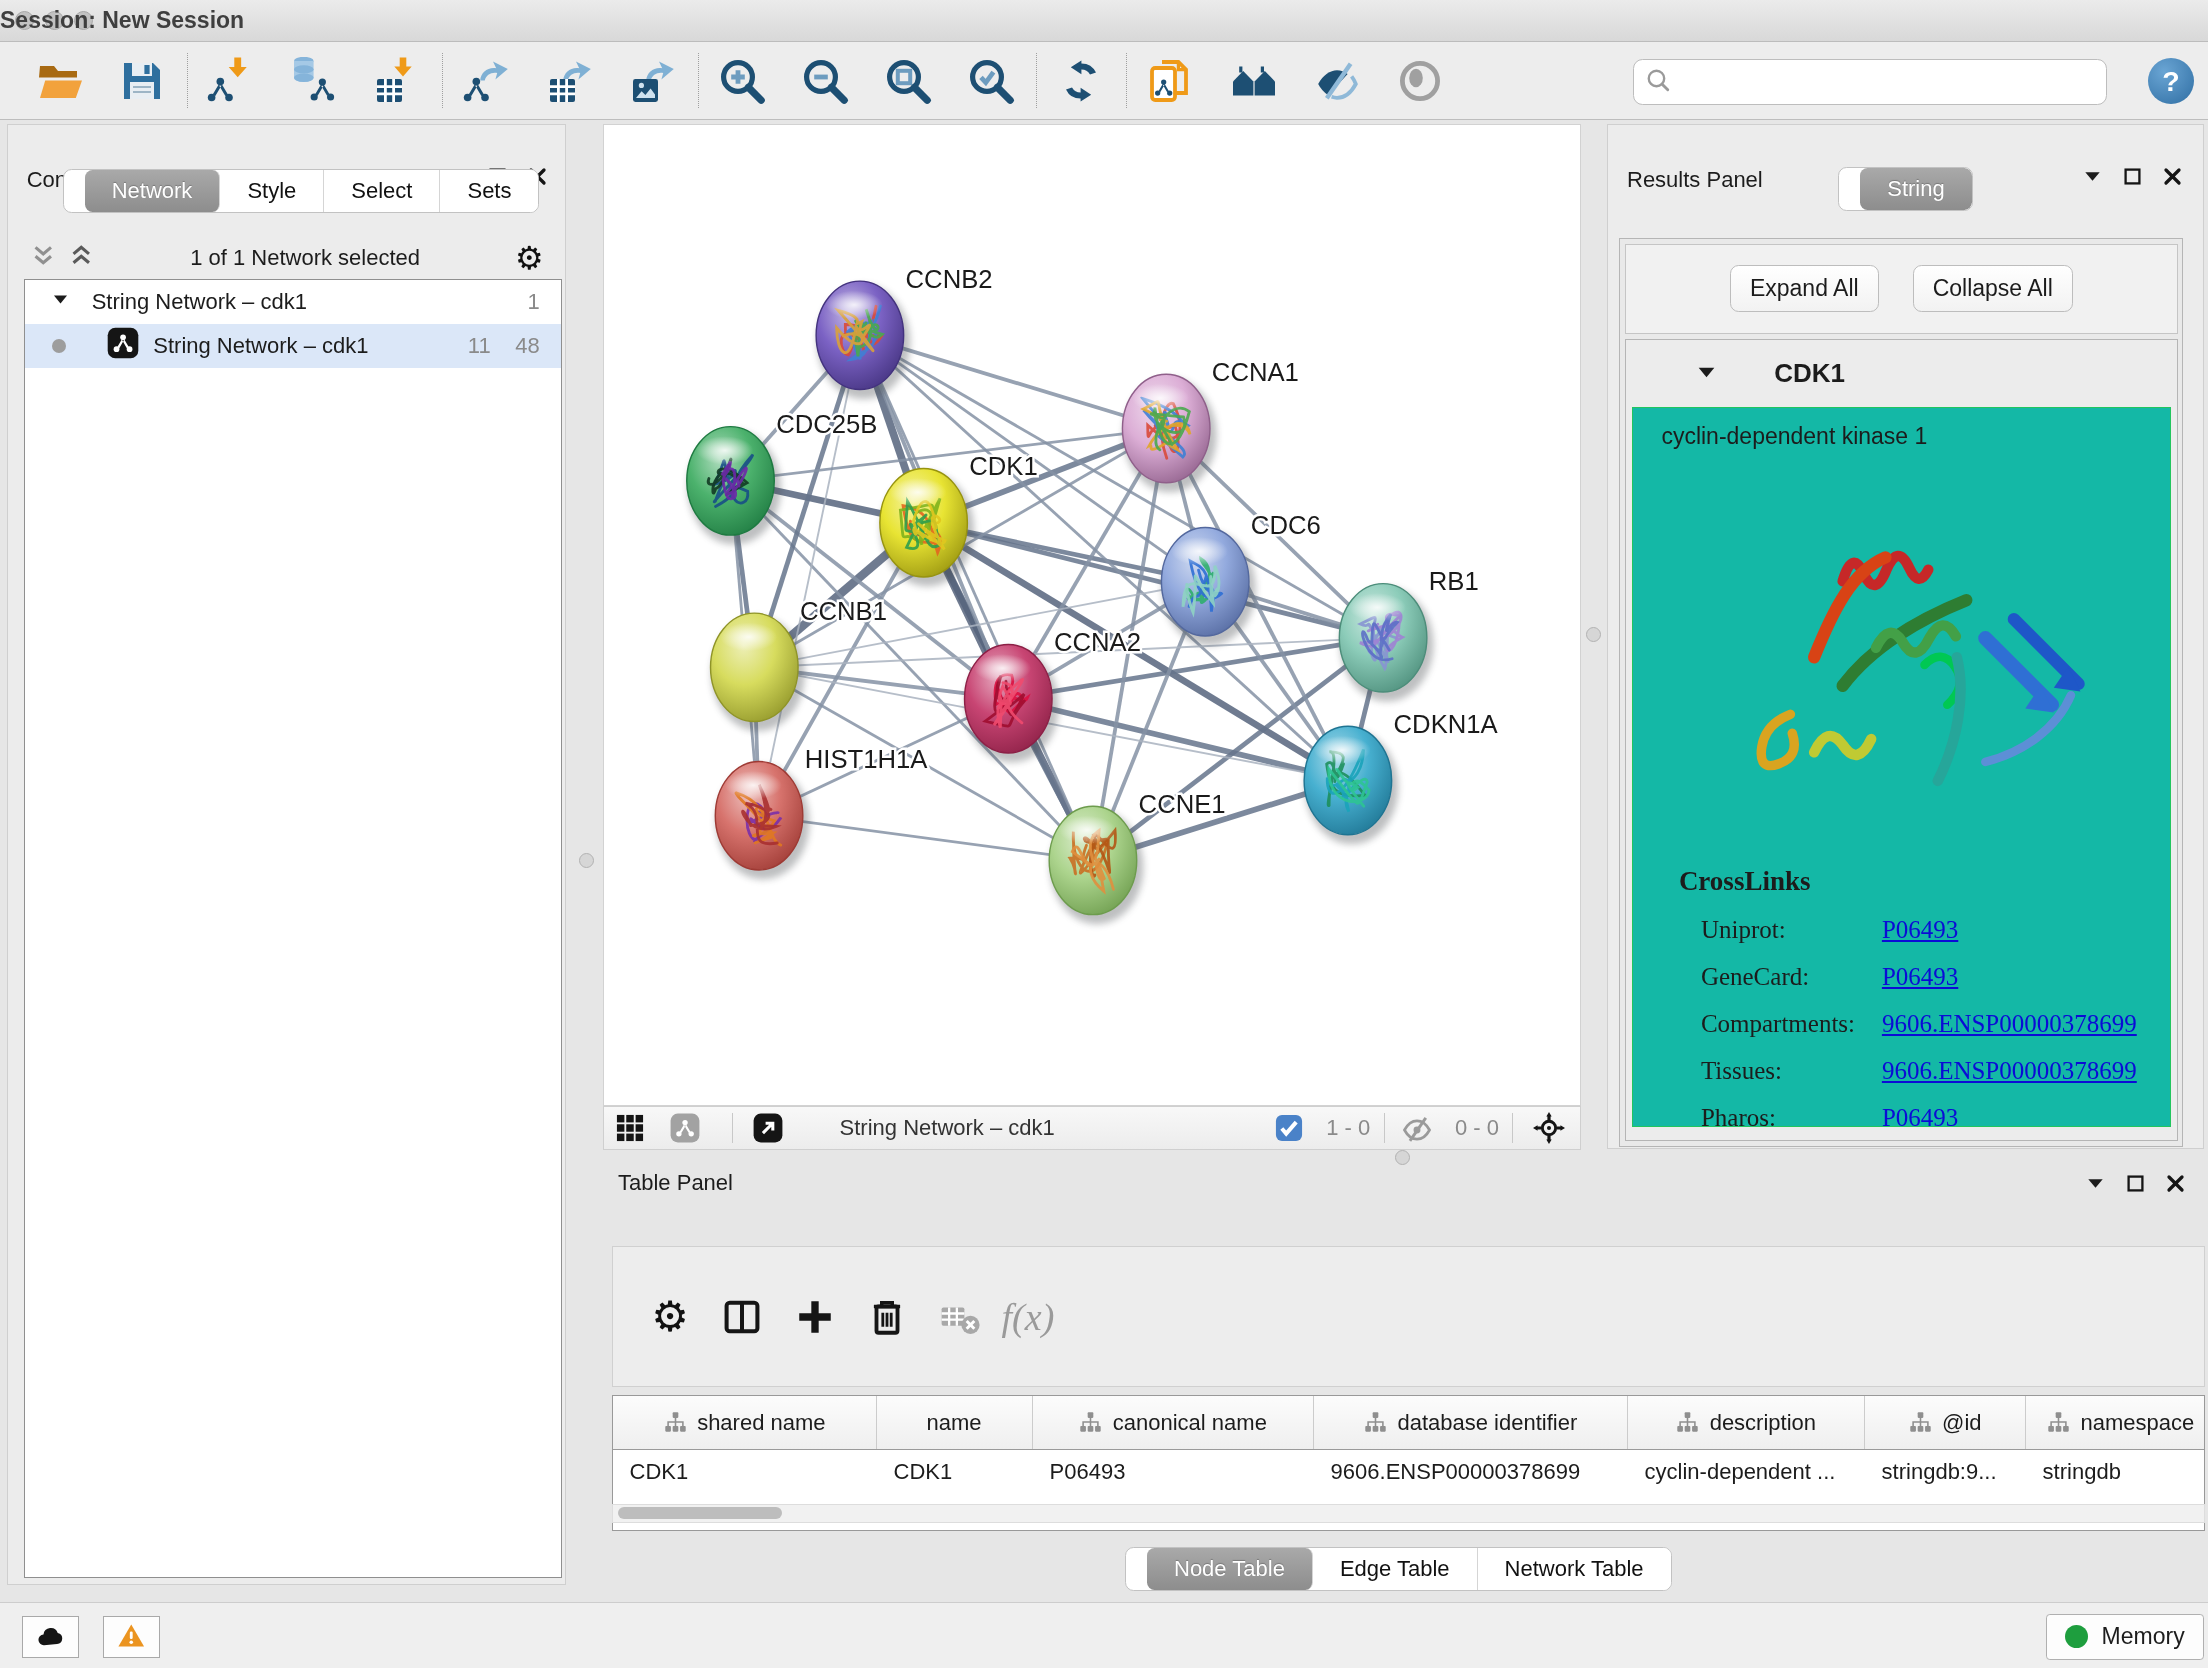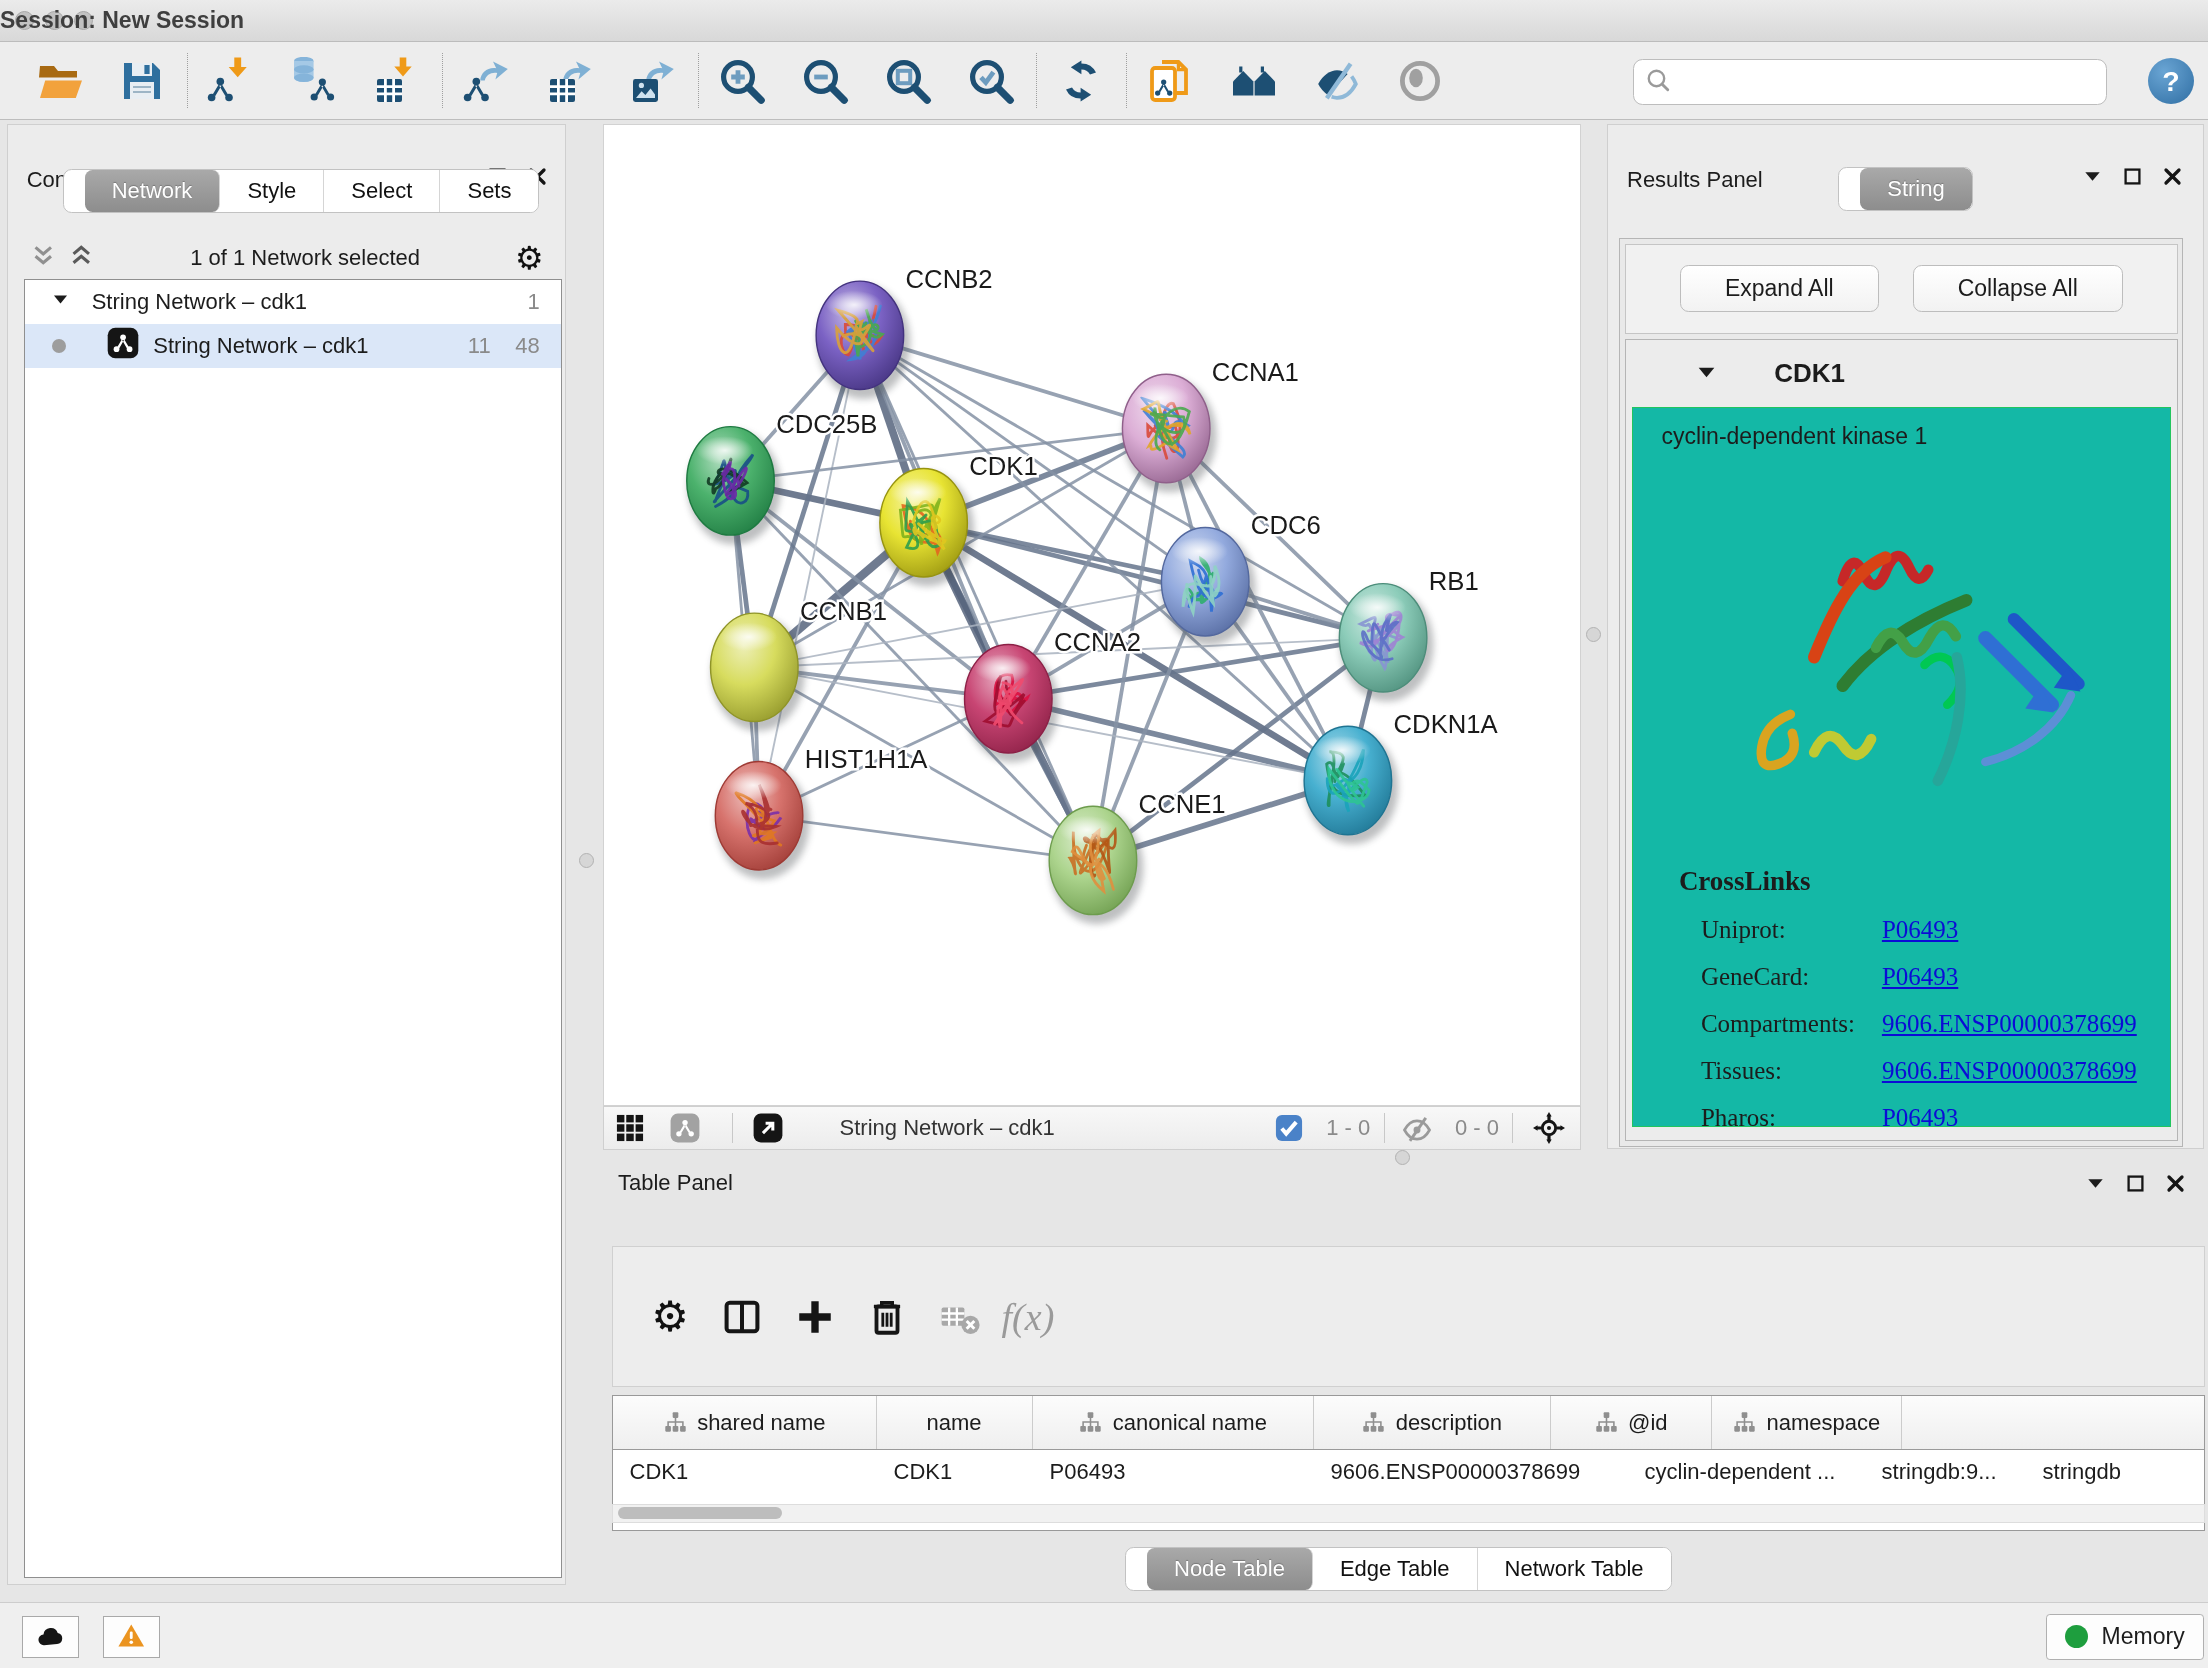--- a/index.html
+++ b/index.html
@@ -58,21 +58,21 @@
   #netFooter{position:absolute;left:0;top:982px;width:978px;height:44px;background:linear-gradient(#f8f8f8,#ececec);
     border:1px solid #cfcfcf;box-sizing:border-box;display:flex;align-items:center;font-size:22px;color:#555;}
   #netFooter svg{width:32px;height:32px;}
   .vsep{width:0;height:30px;border-left:1px solid #c8c8c8;margin:0 13.3px;}
   
   #resultsPanel{left:1607px;top:124px;width:597px;height:1025px;}
   #rpTabWrap{position:absolute;left:0;top:42px;width:100%;display:flex;justify-content:center;}
   #rpBox{position:absolute;left:11.4px;top:113px;width:564px;height:909px;background:#e9e9e9;border:1px solid #b5b5b5;box-sizing:border-box;}
   #rpBtnBox{position:absolute;left:4.8px;top:4.8px;right:4.8px;height:88px;background:#f1f1f1;border:1px solid #c5c5c5;
     display:flex;align-items:center;justify-content:center;gap:34px;}
-  .rbtn{height:45px;padding:0 44px;background:linear-gradient(#ffffff,#f2f2f2);border:1px solid #bdbdbd;border-radius:8.6px;
+  .rbtn{height:45px;padding:0 19px;background:linear-gradient(#ffffff,#f2f2f2);border:1px solid #bdbdbd;border-radius:8.6px;
     font-size:23px;display:flex;align-items:center;}
   #cdk1Box{position:absolute;left:4.8px;top:100px;right:4.8px;bottom:4.8px;border:1px solid #b5b5b5;background:#ececec;}
   #cdk1Head{position:absolute;left:0;top:0;right:0;height:67px;display:flex;align-items:center;}
   #cdk1Head svg{width:25px;height:25px;margin-left:68px;}
   #cdk1Head .pname{font-size:26px;font-weight:bold;margin-left:55px;}
   #cdk1Body{position:absolute;left:5.7px;top:67px;right:5.7px;bottom:13.3px;background:#14b8a6;border:1px solid #22c55e;overflow:hidden;}
   #pdesc{font-size:23px;margin:15px 0 0 28.5px;}
   #ribbonWrap{margin:17px 0 0 67px;}
   .xheading{font-family:"Liberation Serif",serif;font-weight:bold;font-size:27px;margin:25px 0 0 46px;}
   .xrow{display:flex;font-family:"Liberation Serif",serif;font-size:25px;margin:19px 0 0 68px;}
@@ -902,20 +902,34 @@
                 <rect x="2.2" y="15.4" width="5.4" height="5.4" rx="0.8"></rect>
                 <rect x="9.3" y="15.4" width="5.4" height="5.4" rx="0.8"></rect>
                 <rect x="16.4" y="15.4" width="5.4" height="5.4" rx="0.8"></rect>
               </g>
               <g fill="none" stroke="#8f8f8f" stroke-width="1.5">
                 <path d="M12 7.6v4M4.9 15.4v-3.8h14.2v3.8M12 11.6v3.8"></path>
               </g>
             </svg>
             <span>canonical name</span>
           </div>
+          <div class="th" style="width: 314px;">
+            <svg viewBox="0 0 24 24">
+              <g fill="#8f8f8f">
+                <rect x="9.3" y="2.2" width="5.4" height="5.4" rx="0.8"></rect>
+                <rect x="2.2" y="15.4" width="5.4" height="5.4" rx="0.8"></rect>
+                <rect x="9.3" y="15.4" width="5.4" height="5.4" rx="0.8"></rect>
+                <rect x="16.4" y="15.4" width="5.4" height="5.4" rx="0.8"></rect>
+              </g>
+              <g fill="none" stroke="#8f8f8f" stroke-width="1.5">
+                <path d="M12 7.6v4M4.9 15.4v-3.8h14.2v3.8M12 11.6v3.8"></path>
+              </g>
+            </svg>
+            <span>database identifier</span>
+          </div>
           <div class="th" style="width: 237px;">
             <svg viewBox="0 0 24 24">
               <g fill="#8f8f8f">
                 <rect x="9.3" y="2.2" width="5.4" height="5.4" rx="0.8"></rect>
                 <rect x="2.2" y="15.4" width="5.4" height="5.4" rx="0.8"></rect>
                 <rect x="9.3" y="15.4" width="5.4" height="5.4" rx="0.8"></rect>
                 <rect x="16.4" y="15.4" width="5.4" height="5.4" rx="0.8"></rect>
               </g>
               <g fill="none" stroke="#8f8f8f" stroke-width="1.5">
                 <path d="M12 7.6v4M4.9 15.4v-3.8h14.2v3.8M12 11.6v3.8"></path>

